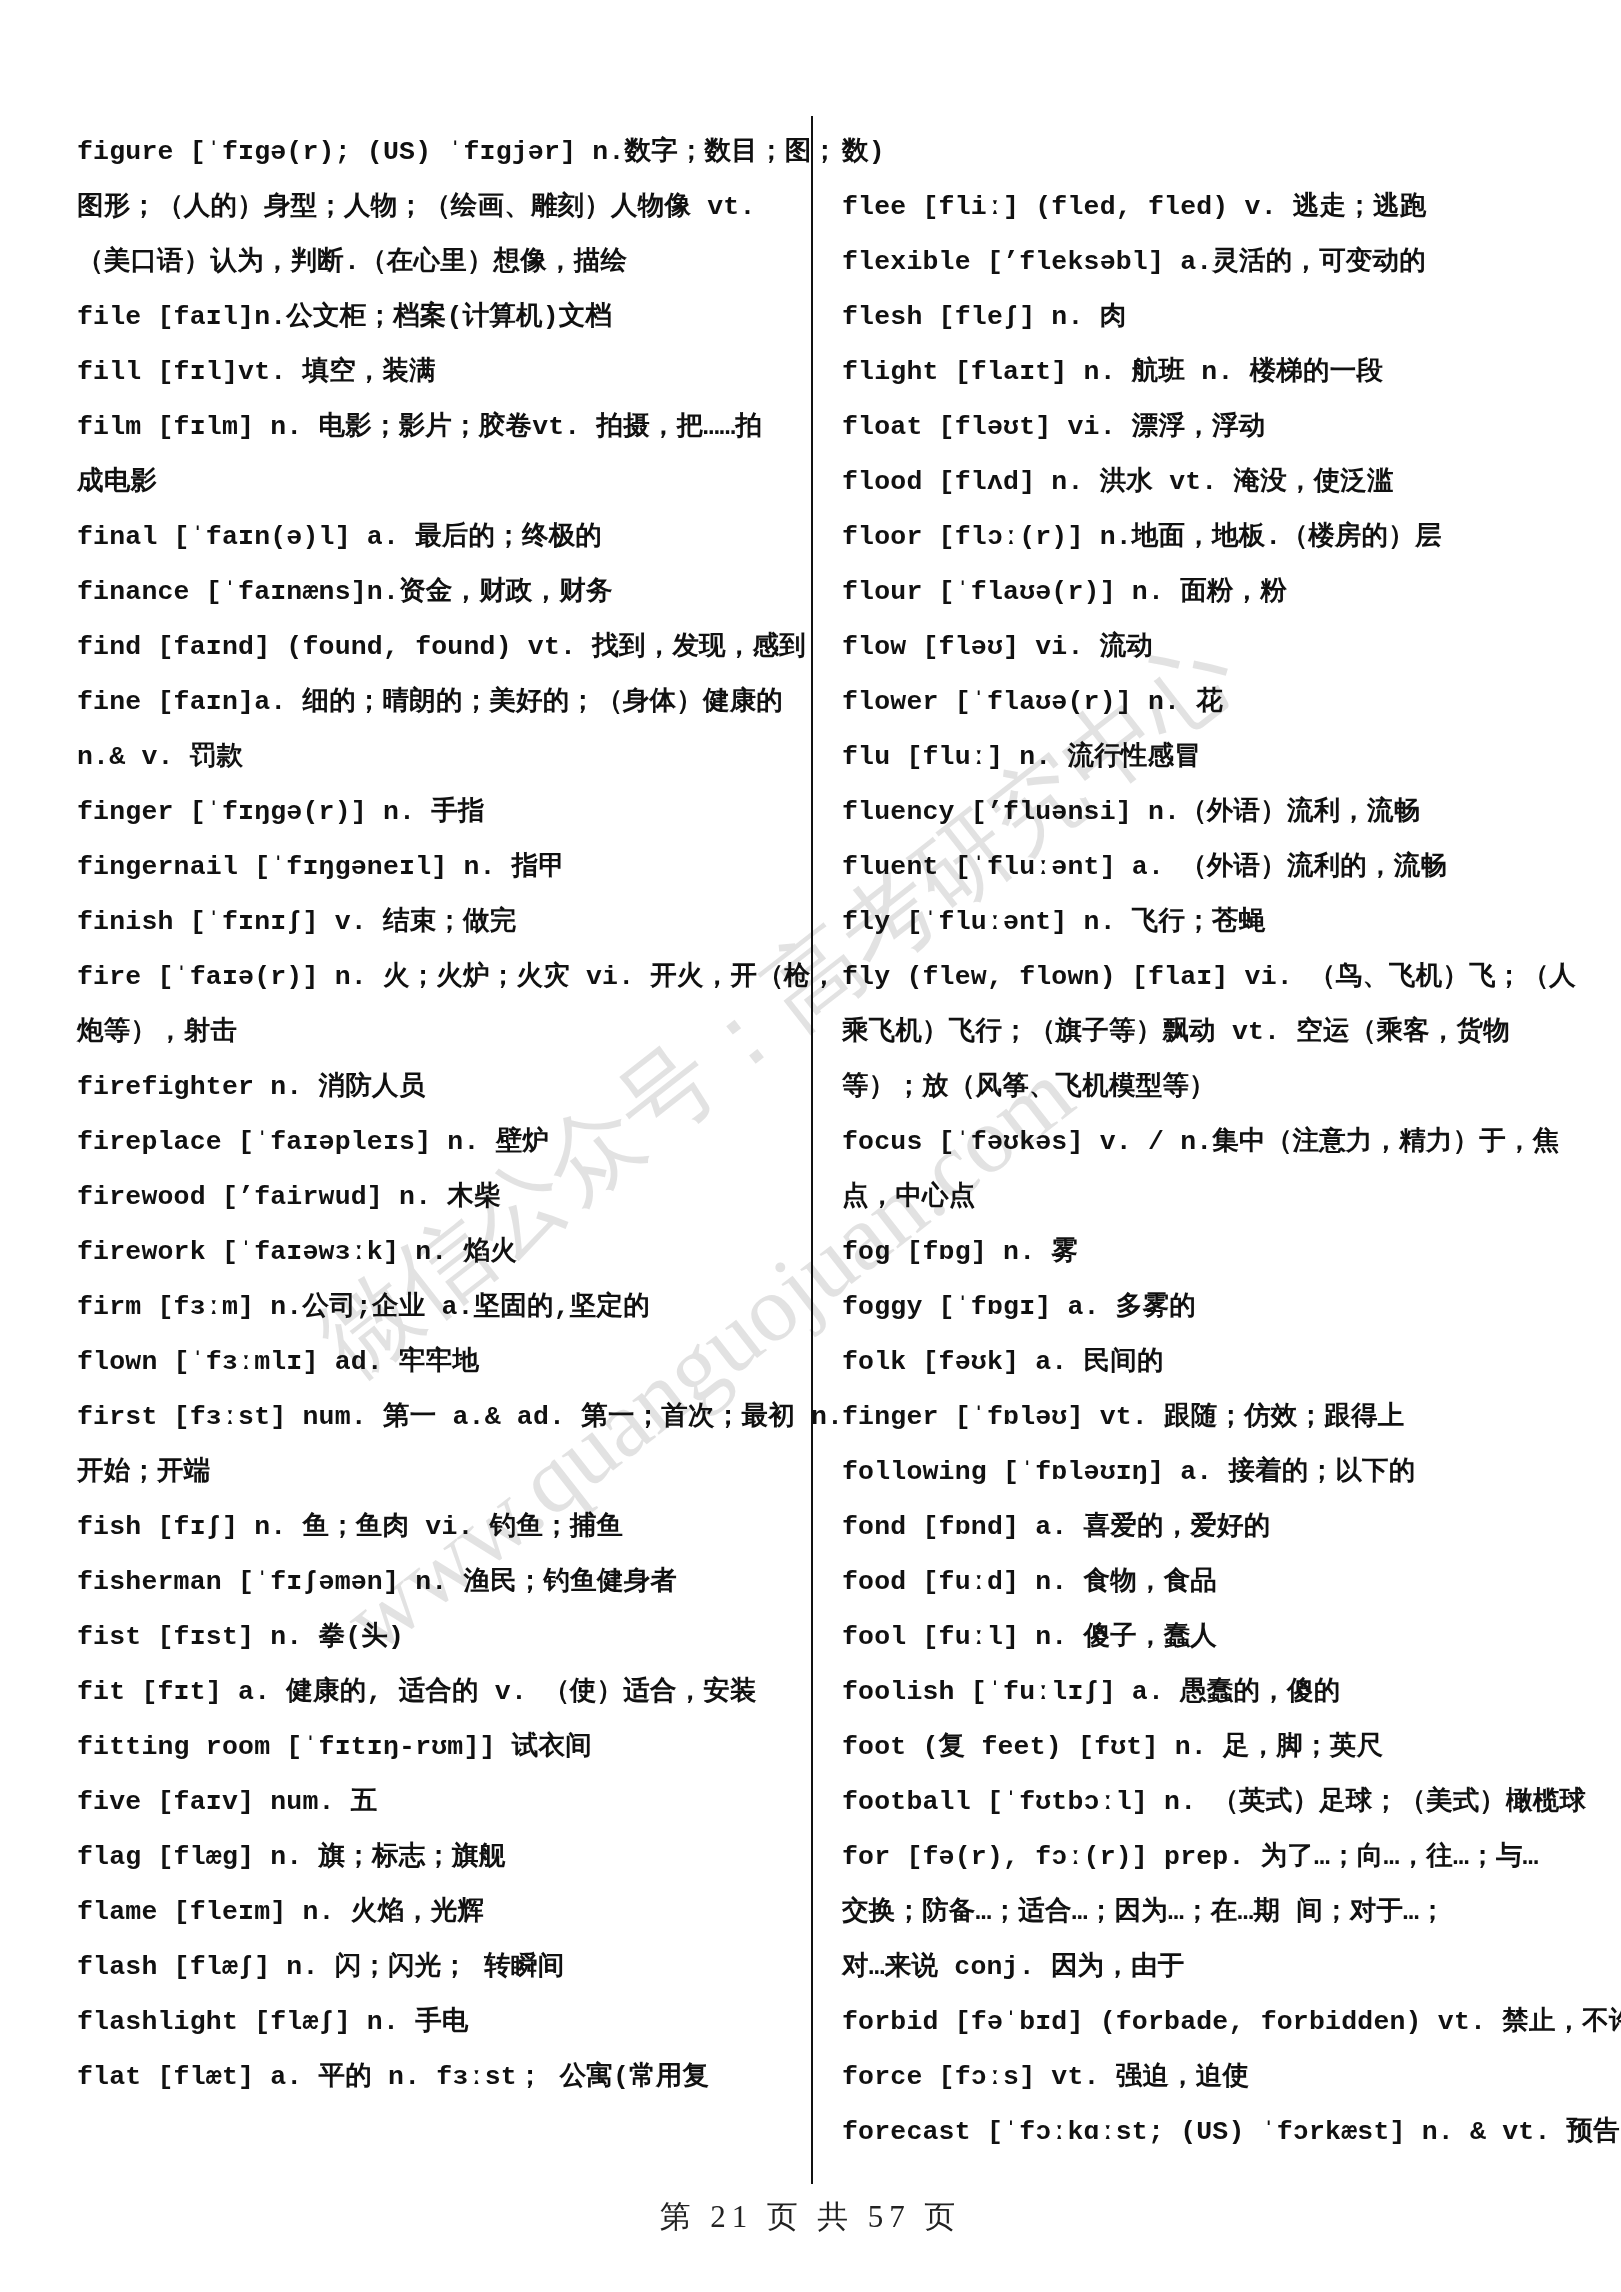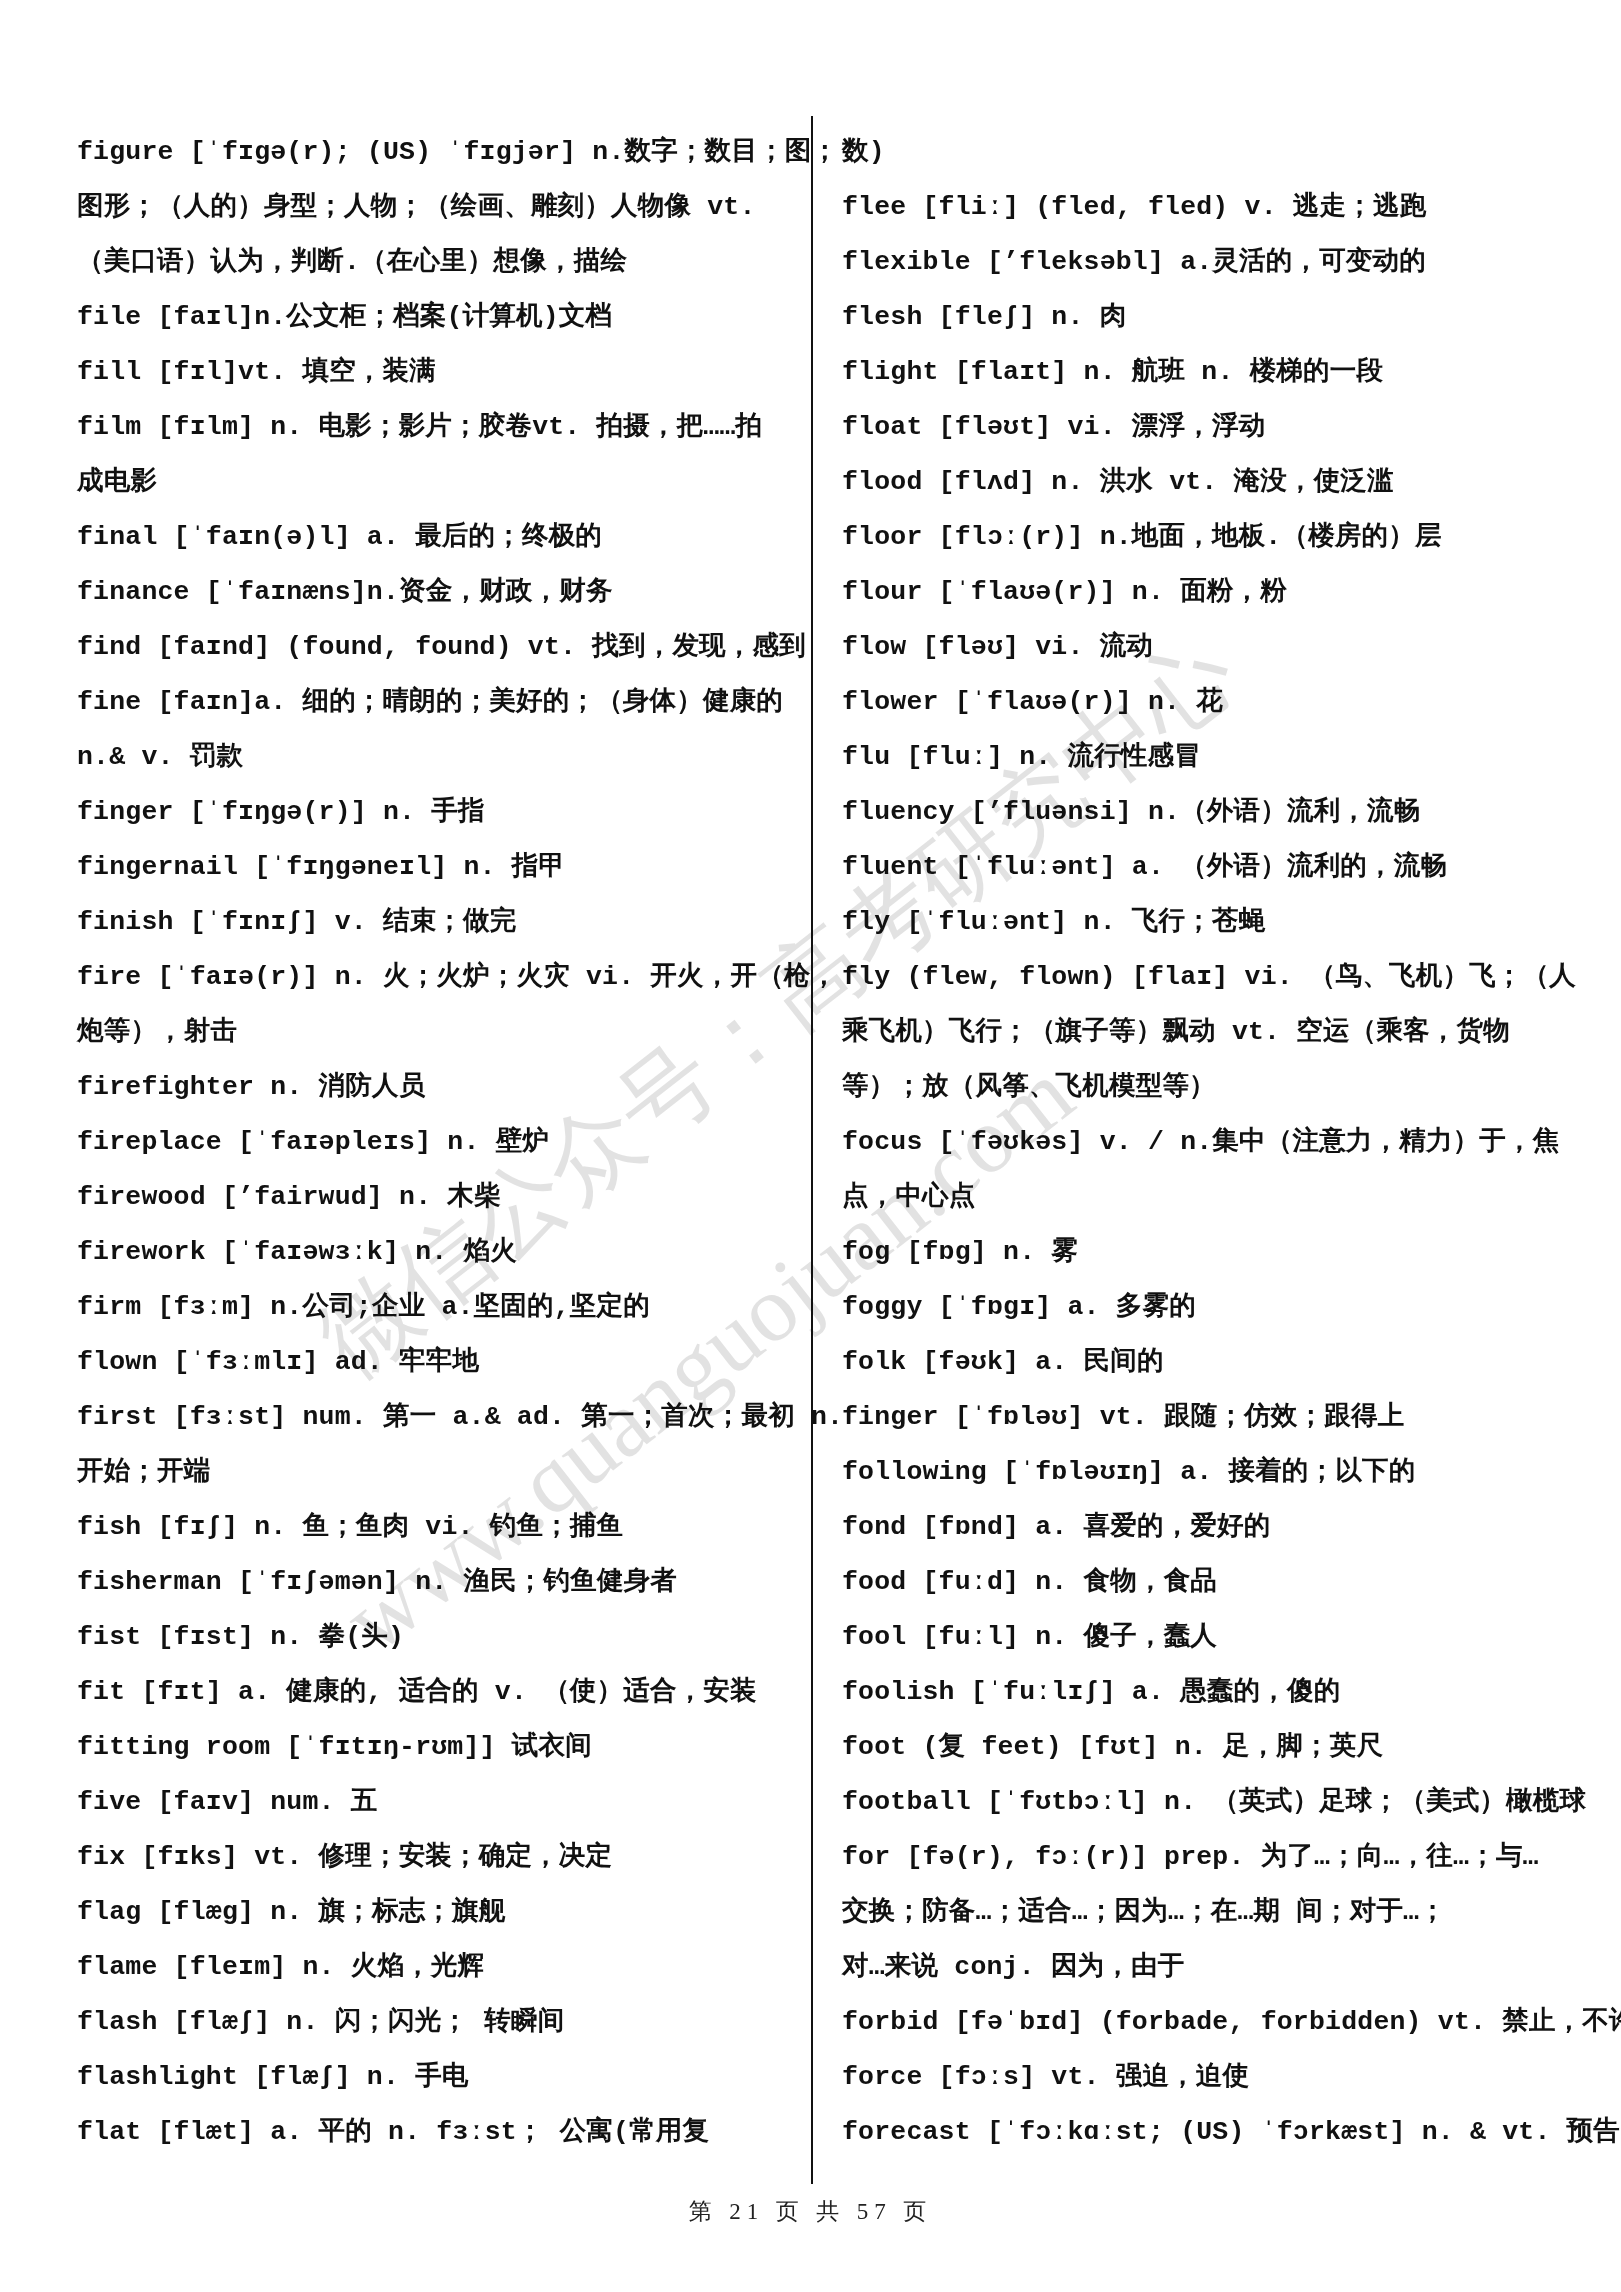--- a/index.html
+++ b/index.html
@@ -44,21 +44,21 @@
     height: 2068px;
     background: #111111;
   }
   .footer {
     position: absolute;
     top: 2196px;
     left: 0;
     width: 1621px;
     text-align: center;
     font-family: "Liberation Serif", "DejaVu Serif", serif;
-    font-size: 23px;
+    font-size: 31px;
     color: #222222;
     letter-spacing: 5.9px;
   }
   .watermark {
     position: absolute;
     pointer-events: none;
     color: rgba(150,150,150,0.28);
     font-family: "DejaVu Sans", "Liberation Sans", sans-serif;
     transform-origin: left top;
     white-space: nowrap;
@@ -110,21 +110,20 @@
       <div class="line">firm [fɜːm] n.公司;企业 a.坚固的,坚定的</div>
       <div class="line">flown [ˈfɜːmlɪ] ad. 牢牢地</div>
       <div class="line">first [fɜːst] num. 第一 a.&amp; ad. 第一；首次；最初 n.</div>
       <div class="line">开始；开端</div>
       <div class="line">fish [fɪʃ] n. 鱼；鱼肉 vi. 钓鱼；捕鱼</div>
       <div class="line">fisherman [ˈfɪʃəmən] n. 渔民；钓鱼健身者</div>
       <div class="line">fist [fɪst] n. 拳(头)</div>
       <div class="line">fit [fɪt] a. 健康的, 适合的 v. （使）适合，安装</div>
       <div class="line">fitting room [ˈfɪtɪŋ-rʊm]] 试衣间</div>
       <div class="line">five [faɪv] num. 五</div>
-      <div class="line">fix [fɪks] vt. 修理；安装；确定，决定</div>
       <div class="line">flag [flæɡ] n. 旗；标志；旗舰</div>
       <div class="line">flame [fleɪm] n. 火焰，光辉</div>
       <div class="line">flash [flæʃ] n. 闪；闪光； 转瞬间</div>
       <div class="line">flashlight [flæʃ] n. 手电</div>
       <div class="line">flat [flæt] a. 平的 n. fɜːst； 公寓(常用复</div>
     </div>
 
   <div class="divider"></div>
 
   <div class="column col-right" id="col-right">

